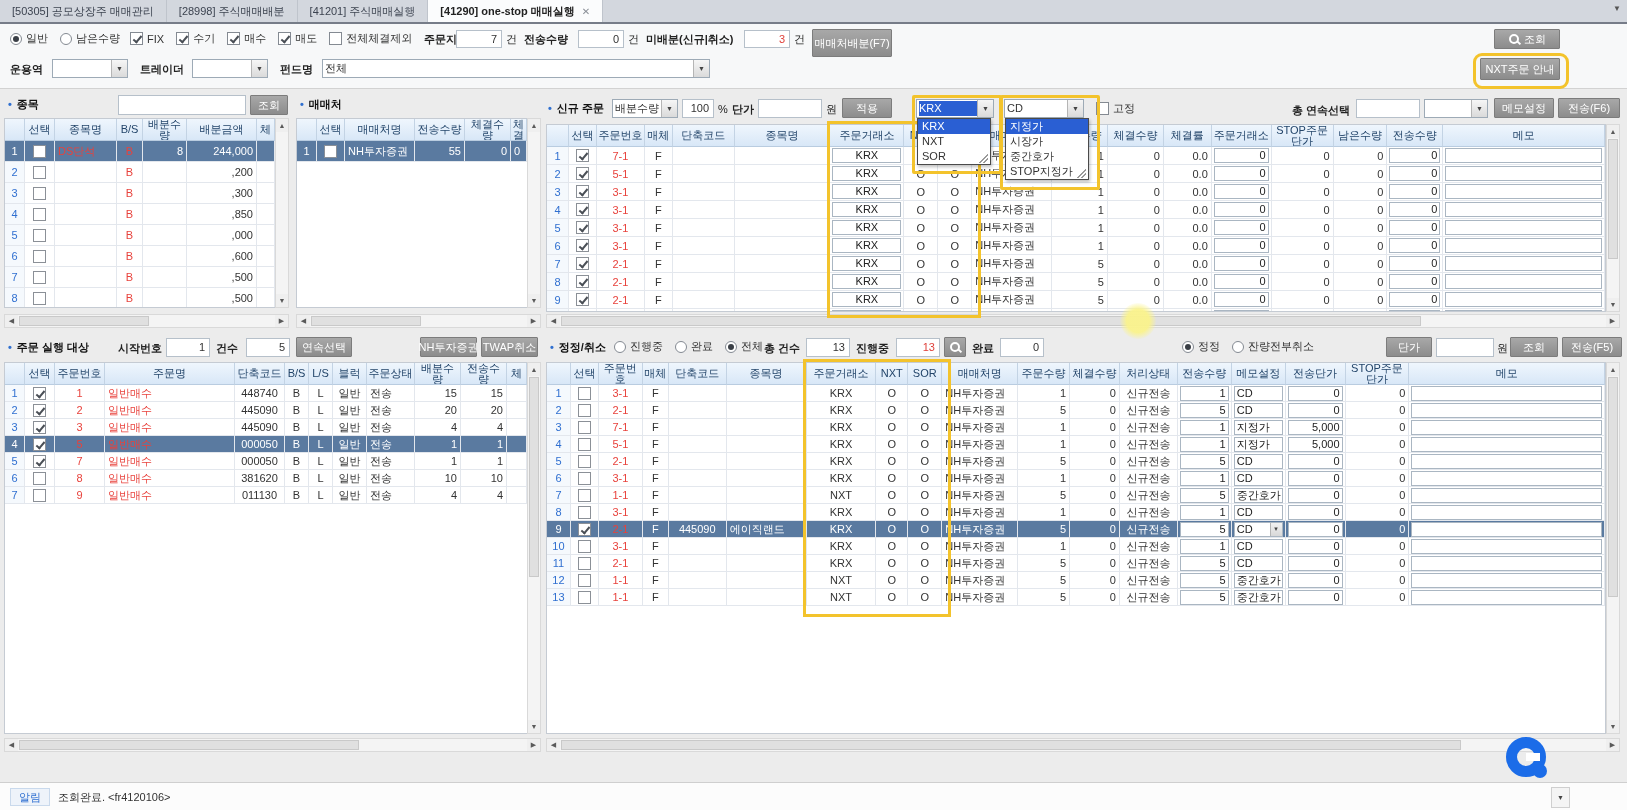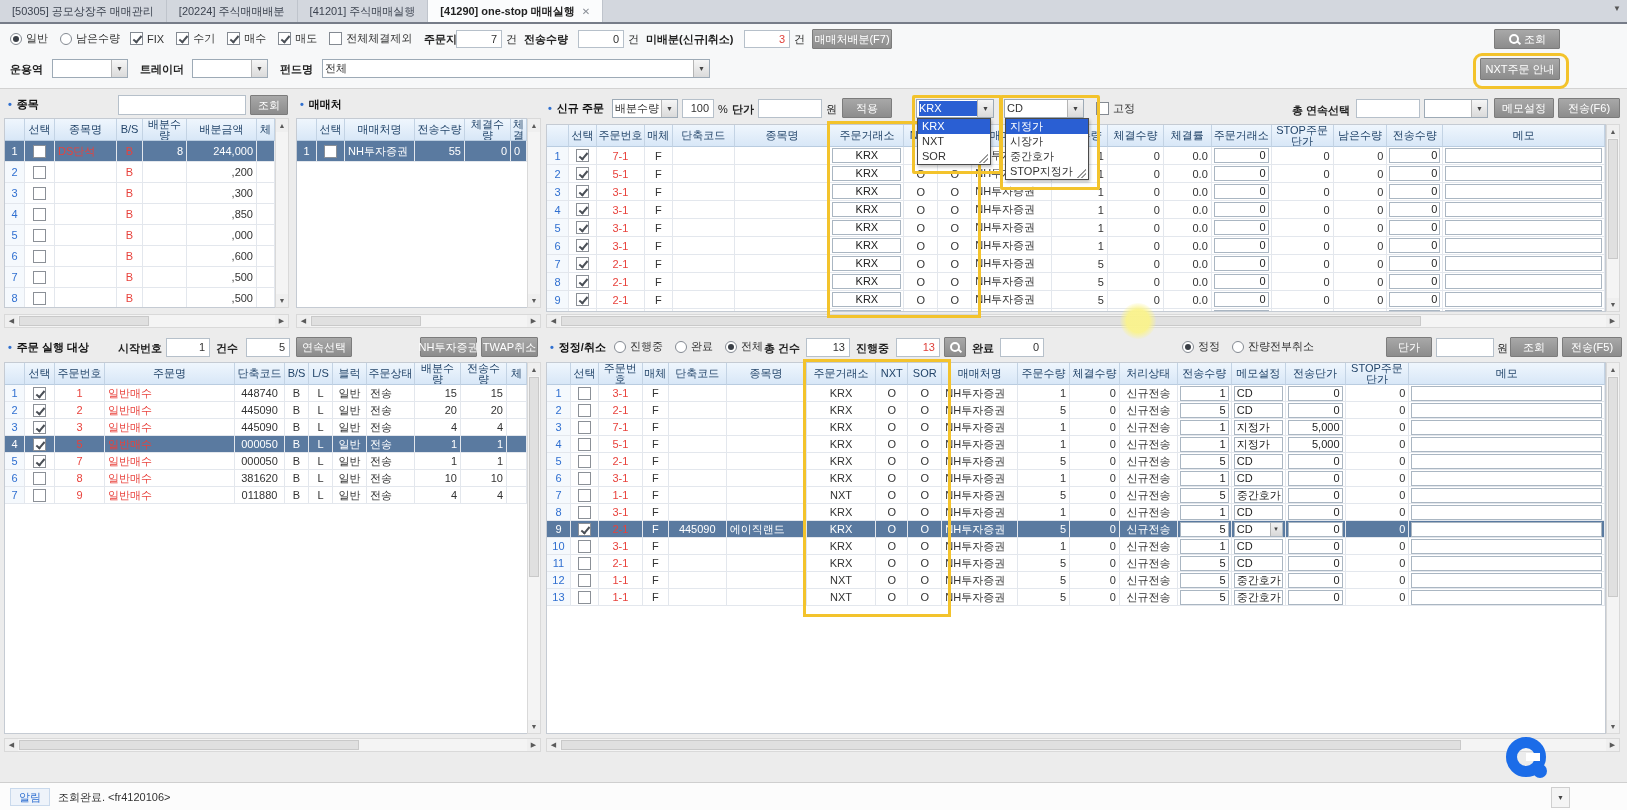--- a/index.html
+++ b/index.html
@@ -79,21 +79,21 @@
   .logo .notch{position:absolute;right:6px;top:16px;width:14px;height:8px;background:#fff;}
   .logo .dot{position:absolute;right:-1px;bottom:-1px;width:14px;height:14px;border-radius:50%;background:#1b6ce8;}
   .stcaret{position:absolute;left:1551px;top:787px;width:17px;height:19px;border:1px solid #cfcfcf;background:#f4f4f4;
            font-size:7px;color:#444;display:flex;align-items:center;justify-content:center;z-index:51;}
 </style>
 </head>
 <body>
 
 <div class="tabbar">
   <div class="tab"><span>[50305] 공모상장주 매매관리</span></div>
-  <div class="tab"><span>[20224] 주식매매배분</span></div>
+  <div class="tab"><span>[28998] 주식매매배분</span></div>
   <div class="tab"><span>[41201] 주식매매실행</span></div>
   <div class="tab active"><span>[41290] one-stop 매매실행</span><span class="x">✕</span></div>
   <div class="tabcaret">▼</div>
 </div>
 
 <div class="toolbar">
   <div class="abs" style="left:10px;top:7px;"><span class="wi">
         <span class="rd on"></span>
         <span class="wlab">일반</span>
       </span><span class="wi">
@@ -118,21 +118,21 @@
       </span></div>
   <span class="lbl b" style="left:424px;top:5px;">주문지</span>
   <div class="tibox" style="left:456px;top:6px;width:46px;">7</div>
   <span class="lbl" style="left:506px;top:5px;">건</span>
   <span class="lbl b" style="left:524px;top:5px;">전송수량</span>
   <div class="tibox" style="left:578px;top:6px;width:46px;">0</div>
   <span class="lbl" style="left:628px;top:5px;">건</span>
   <span class="lbl b" style="left:646px;top:5px;">미배분(신규|취소)</span>
   <div class="tibox red" style="left:744px;top:6px;width:46px;">3</div>
   <span class="lbl" style="left:794px;top:5px;">건</span>
-  <div class="gbtn" style="left:812px;top:5px;width:80px;height:20px;">매매처배분(F7)</div>
+  <div class="gbtn" style="left:812px;top:5px;width:80px;height:28px;">매매처배분(F7)</div>
   <div class="gbtn" style="left:1494px;top:5px;width:66px;height:20px;">
       <span class="mag"></span>
       <span>조회</span>
     </div>
 
   <span class="lbl b" style="left:10px;top:35px;">운용역</span>
   <div class="combo" style="left:52px;top:35px;width:76px;height:19px;">
       <span class="cv"></span>
       <span class="cbt">▼</span>
     </div>
@@ -835,21 +835,21 @@
       <div class="td a-r" style="width: 46px;">10</div>
       <div class="td a-l" style="width: 20px;"></div>
     </div>
     <div class="tr" style="height: 17px;">
       <div class="td a-c rn" style="width: 20px;">7</div>
       <div class="td a-c" style="width: 30px;">
         <span class="cbx"></span>
       </div>
       <div class="td a-c red" style="width: 50px;">9</div>
       <div class="td a-l red" style="width: 130px;">일반매수</div>
-      <div class="td a-c" style="width: 50px;">011880</div>
+      <div class="td a-c" style="width: 50px;">011130</div>
       <div class="td a-c" style="width: 24px;">B</div>
       <div class="td a-c" style="width: 24px;">L</div>
       <div class="td a-c" style="width: 34px;">일반</div>
       <div class="td a-l" style="width: 48px;">전송</div>
       <div class="td a-r" style="width: 46px;">4</div>
       <div class="td a-r" style="width: 46px;">4</div>
       <div class="td a-l" style="width: 20px;"></div>
     </div>
   </div>
 <div class="sbv" style="left:527px;top:362px;width:14px;height:372px;">

